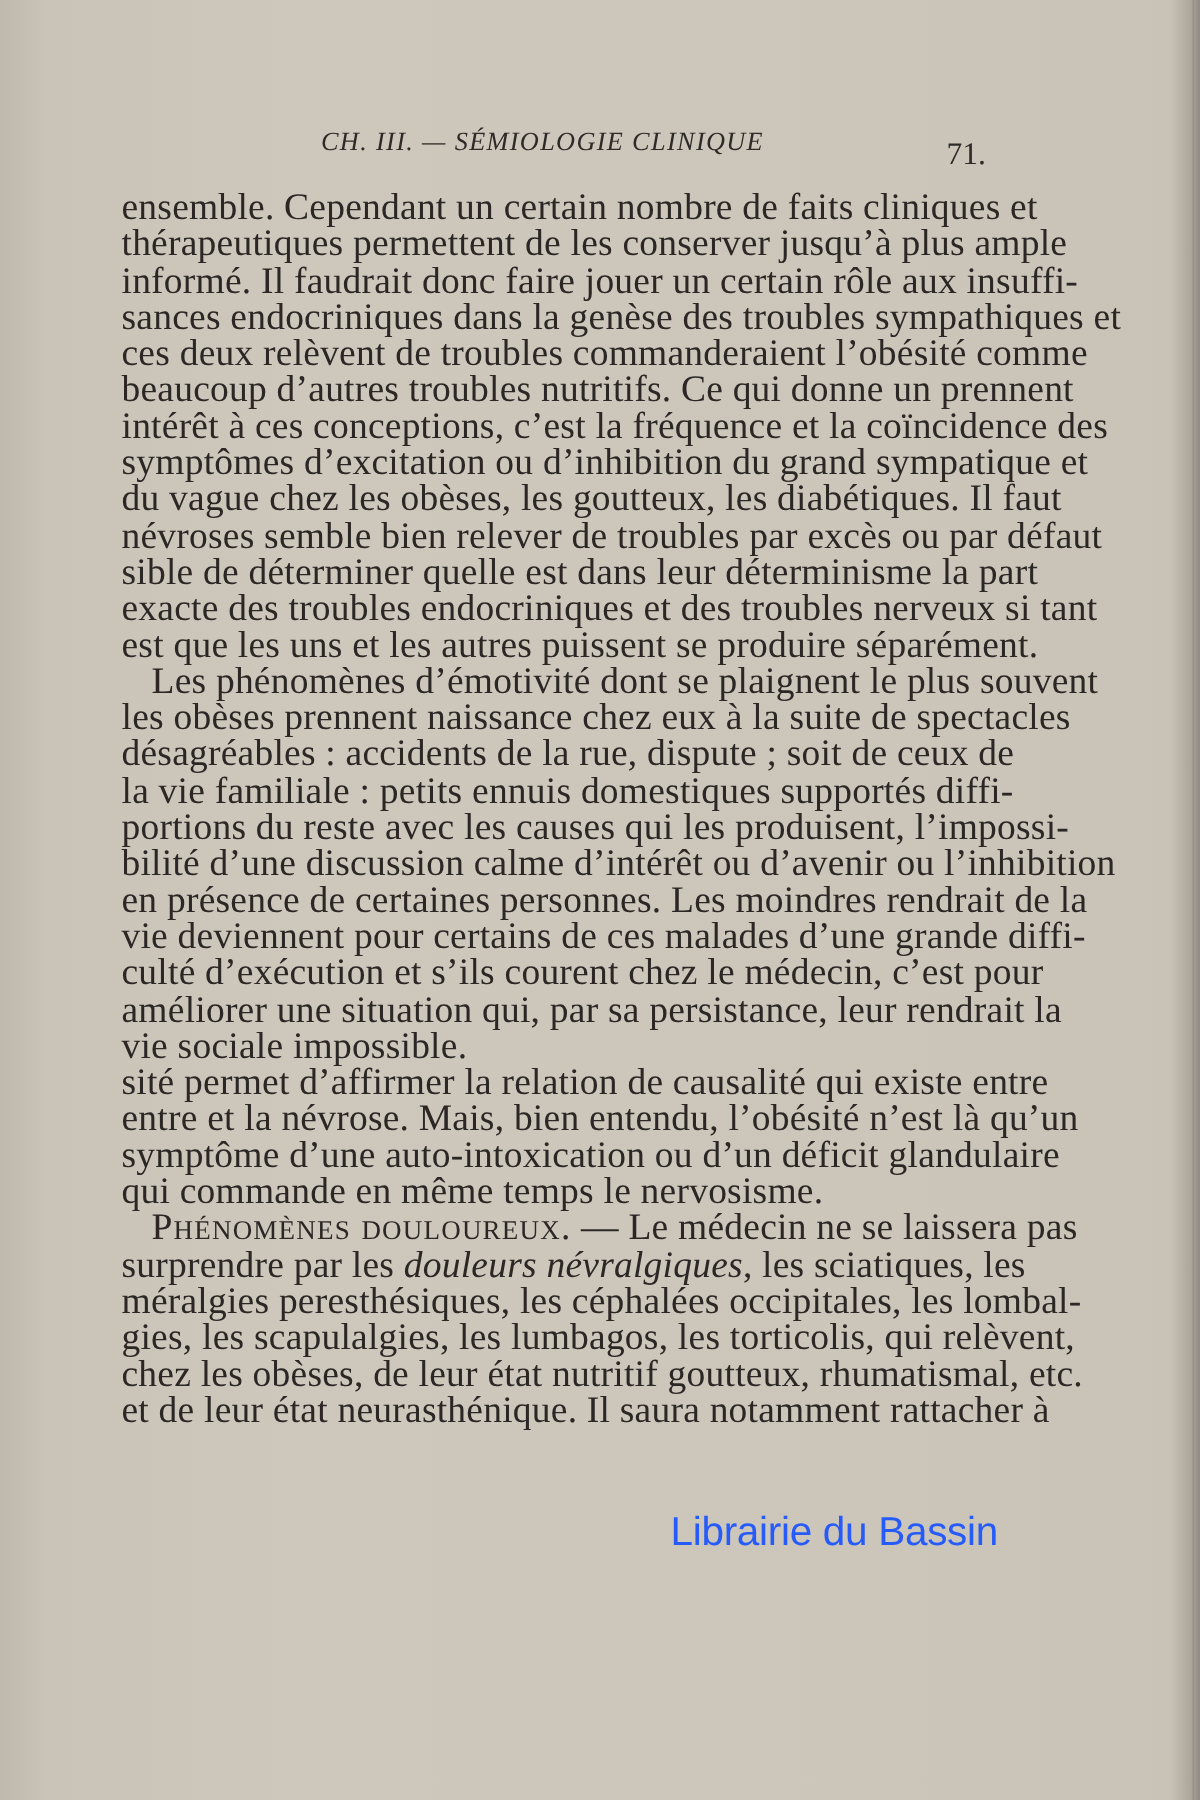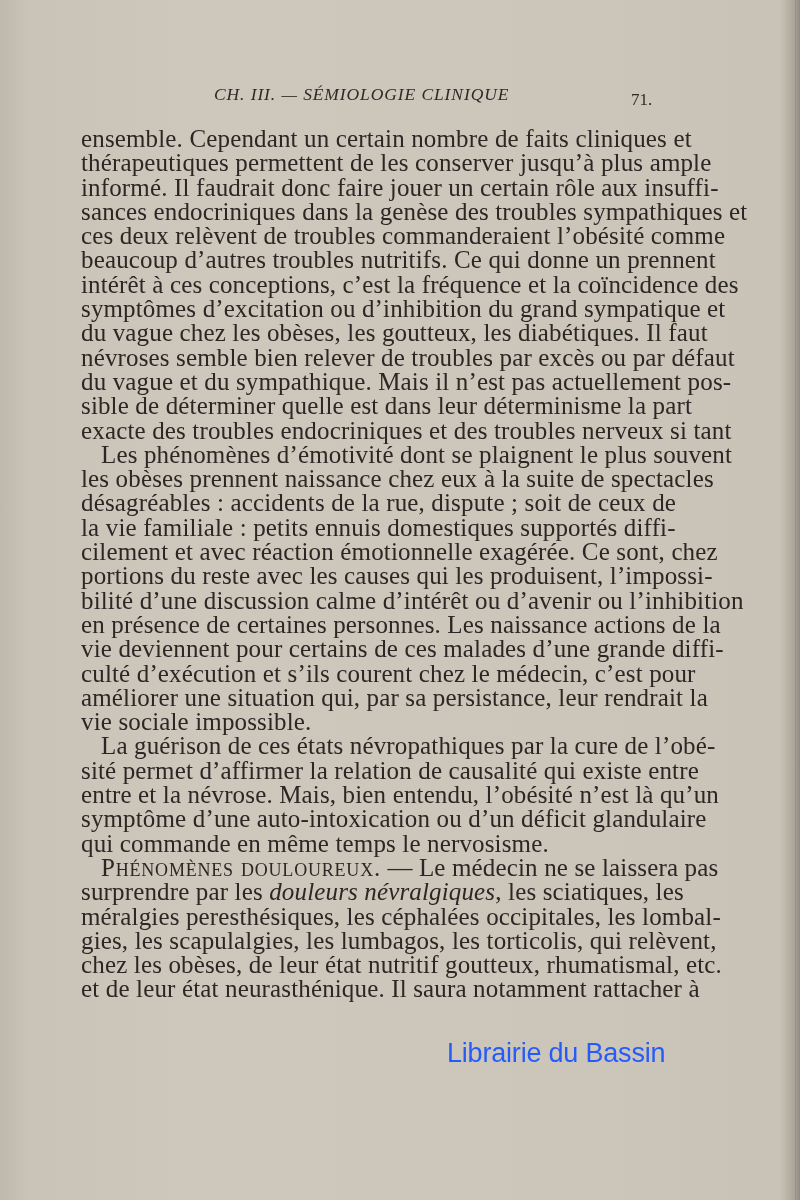--- a/index.html
+++ b/index.html
@@ -27,21 +27,21 @@
       font-size: 17.5px;
       font-style: italic;
       letter-spacing: 0.9px;
       color: #2e2a27;
       white-space: nowrap;
     }
     .page-number {
       position: absolute;
       top: 90px;
       left: 631px;
-      font-size: 17px;
+      font-size: 21px;
       color: #2e2a27;
     }
     .text-block {
       position: absolute;
       top: 127px;
       left: 81px;
       width: 567px;
     }
     .line {
       height: 24.3px;
@@ -68,21 +68,20 @@
     .watermark {
       position: absolute;
       left: 447px;
       top: 1006px;
       font-family: "Liberation Sans", "DejaVu Sans", sans-serif;
       font-size: 27px;
       color: #1a53ff;
       opacity: 0.92;
       white-space: nowrap;
       letter-spacing: -0.2px;
-      margin-top: 32px;
     }
     .edge-line {
       position: absolute;
       right: 4px;
       top: 0;
       width: 1px;
       height: 1200px;
       background: #8a857d;
       opacity: 0.5;
     }
@@ -100,42 +99,40 @@
       <div class="line">ensemble. Cependant un certain nombre de faits cliniques et</div>
       <div class="line">thérapeutiques permettent de les conserver jusqu’à plus ample</div>
       <div class="line">informé. Il faudrait donc faire jouer un certain rôle aux insuffi-</div>
       <div class="line">sances endocriniques dans la genèse des troubles sympathiques et</div>
       <div class="line">ces deux relèvent de troubles commanderaient l’obésité comme</div>
       <div class="line">beaucoup d’autres troubles nutritifs. Ce qui donne un prennent</div>
       <div class="line">intérêt à ces conceptions, c’est la fréquence et la coïncidence des</div>
       <div class="line">symptômes d’excitation ou d’inhibition du grand sympatique et</div>
       <div class="line">du vague chez les obèses, les goutteux, les diabétiques. Il faut</div>
       <div class="line">névroses semble bien relever de troubles par excès ou par défaut</div>
-      <div class="line">du vague et du sympathique. Mais il n’est pas actuellement pos-</div>
       <div class="line">sible de déterminer quelle est dans leur déterminisme la part</div>
       <div class="line">exacte des troubles endocriniques et des troubles nerveux si tant</div>
+      <div class="line last">est que les uns et les autres puissent se produire séparément.</div>
     </div>
 
     <div>
       <div class="line indent">Les phénomènes d’émotivité dont se plaignent le plus souvent</div>
       <div class="line">les obèses prennent naissance chez eux à la suite de spectacles</div>
       <div class="line">désagréables : accidents de la rue, dispute ; soit de ceux de</div>
       <div class="line">la vie familiale : petits ennuis domestiques supportés diffi-</div>
-      <div class="line">cilement et avec réaction émotionnelle exagérée. Ce sont, chez</div>
       <div class="line">portions du reste avec les causes qui les produisent, l’impossi-</div>
       <div class="line">bilité d’une discussion calme d’intérêt ou d’avenir ou l’inhibition</div>
-      <div class="line">en présence de certaines personnes. Les naissance actions de la</div>
+      <div class="line">en présence de certaines personnes. Les moindres rendrait de la</div>
       <div class="line">vie deviennent pour certains de ces malades d’une grande diffi-</div>
       <div class="line">culté d’exécution et s’ils courent chez le médecin, c’est pour</div>
       <div class="line">améliorer une situation qui, par sa persistance, leur rendrait la</div>
       <div class="line last">vie sociale impossible.</div>
     </div>
 
     <div>
-      <div class="line indent">La guérison de ces états névropathiques par la cure de l’obé-</div>
       <div class="line">sité permet d’affirmer la relation de causalité qui existe entre</div>
       <div class="line">entre et la névrose. Mais, bien entendu, l’obésité n’est là qu’un</div>
       <div class="line">symptôme d’une auto-intoxication ou d’un déficit glandulaire</div>
       <div class="line last">qui commande en même temps le nervosisme.</div>
     </div>
 
     <div>
       <div class="line indent"><span class="sc">Phénomènes douloureux.</span><span> — Le médecin ne se laissera pas</span></div>
       <div class="line"><span>surprendre par les </span><span class="it">douleurs névralgiques</span><span>, les sciatiques, les</span></div>
       <div class="line">méralgies peresthésiques, les céphalées occipitales, les lombal-</div>

